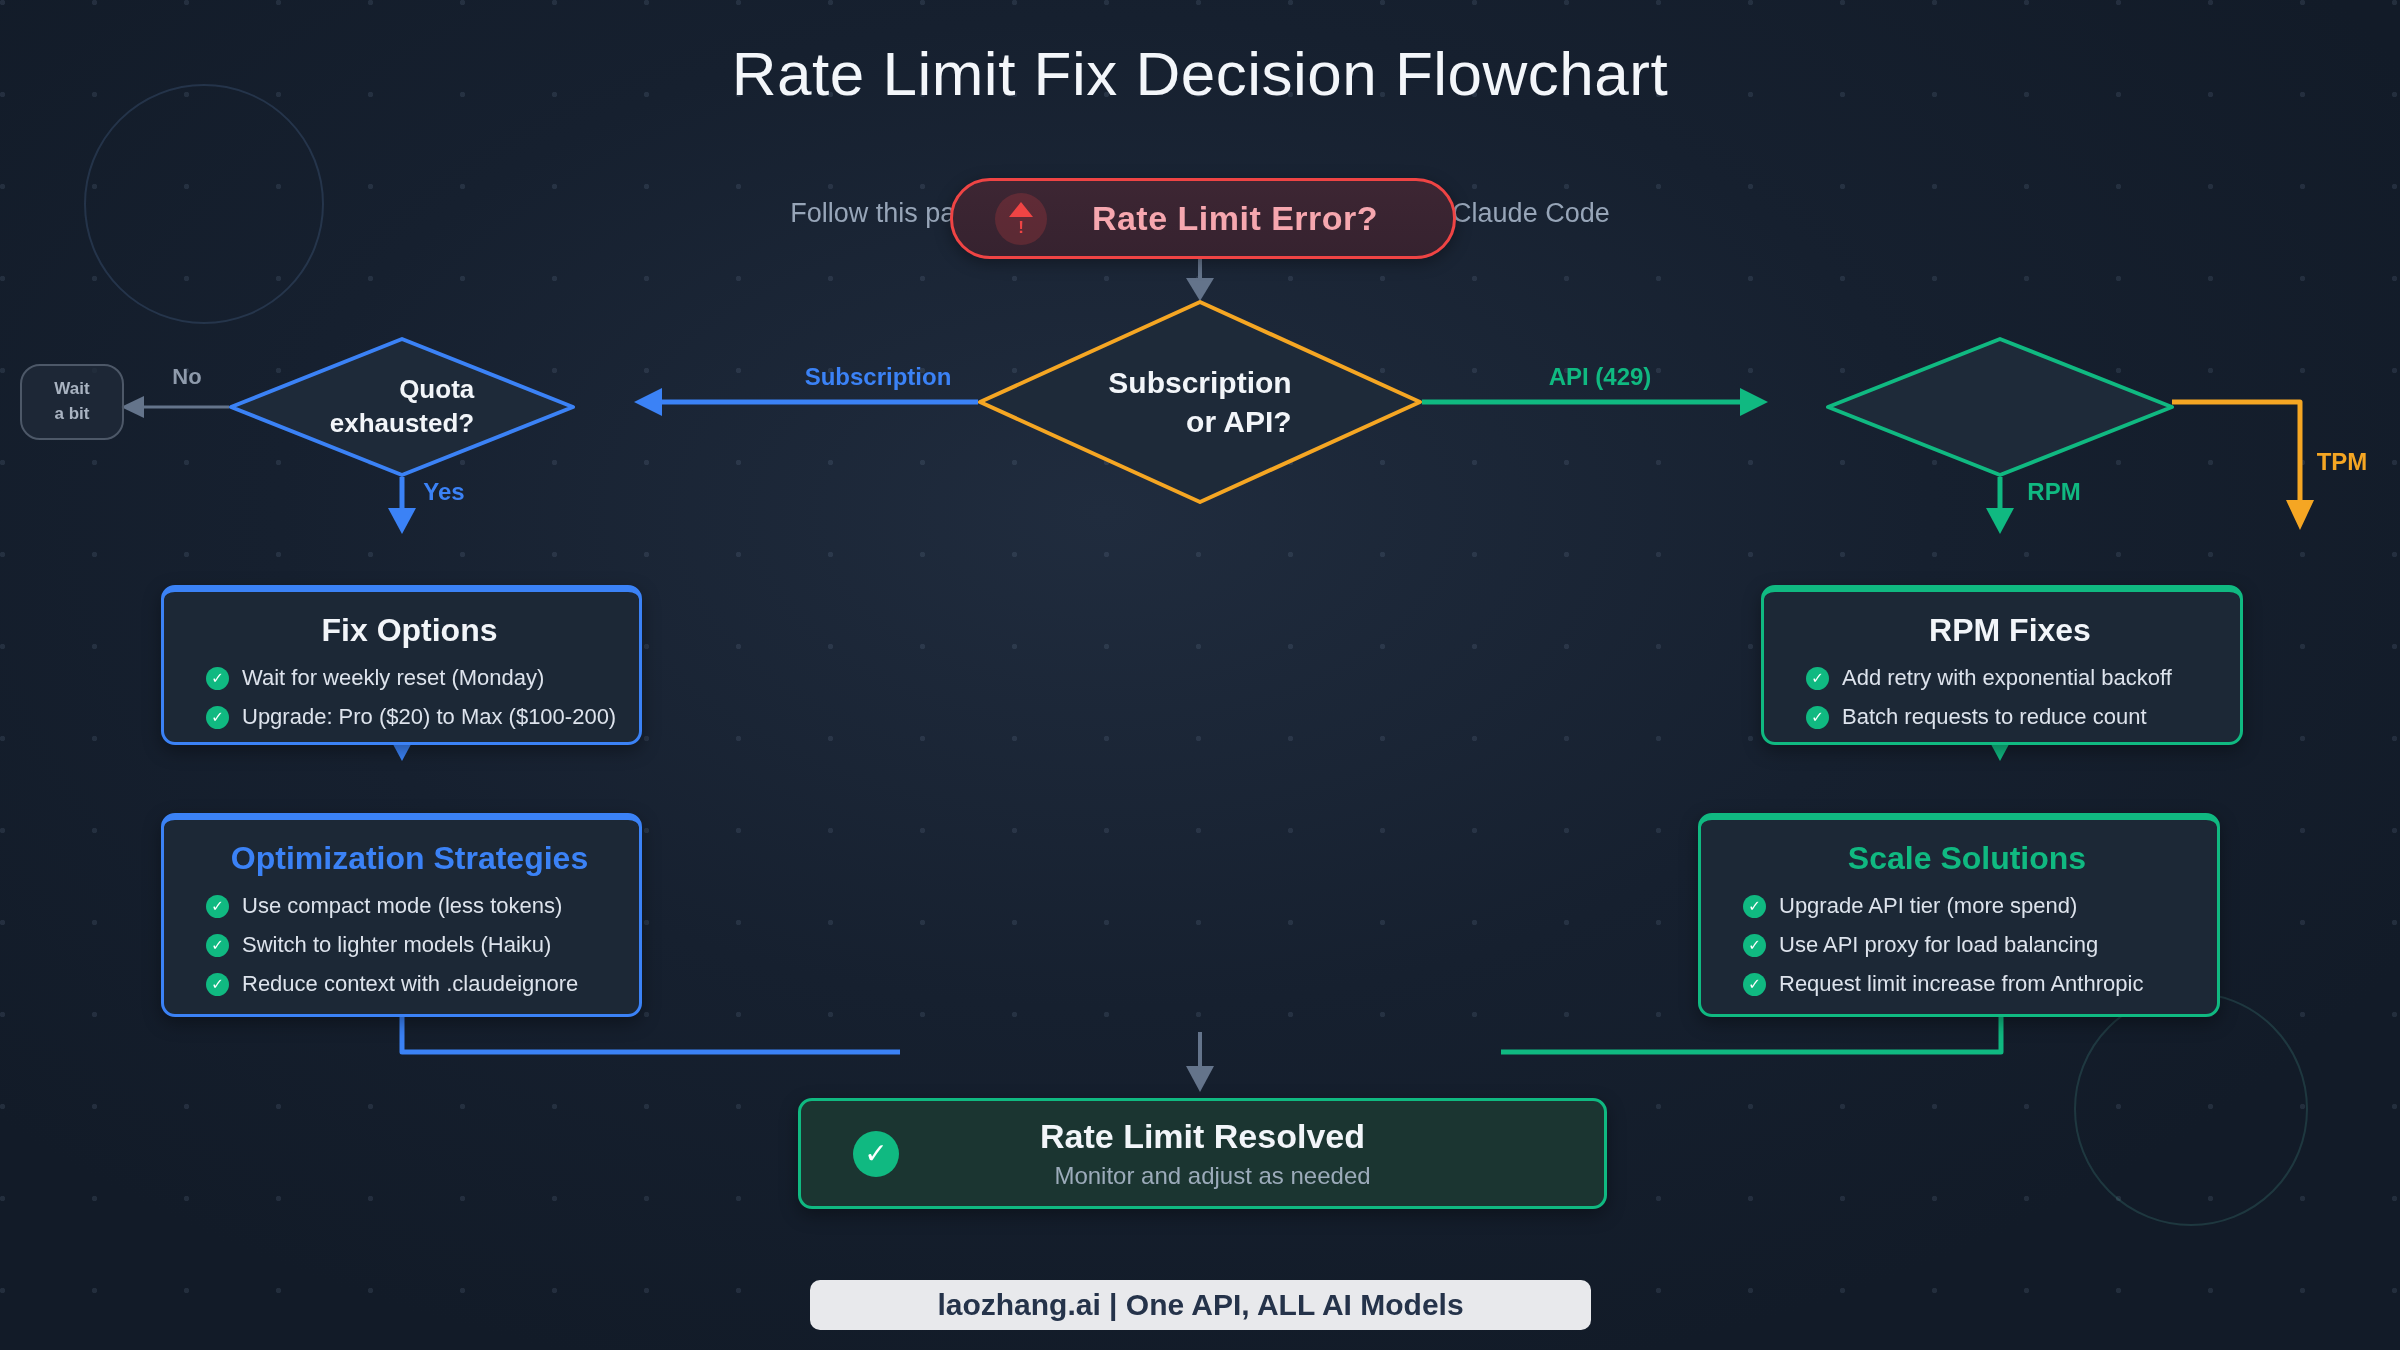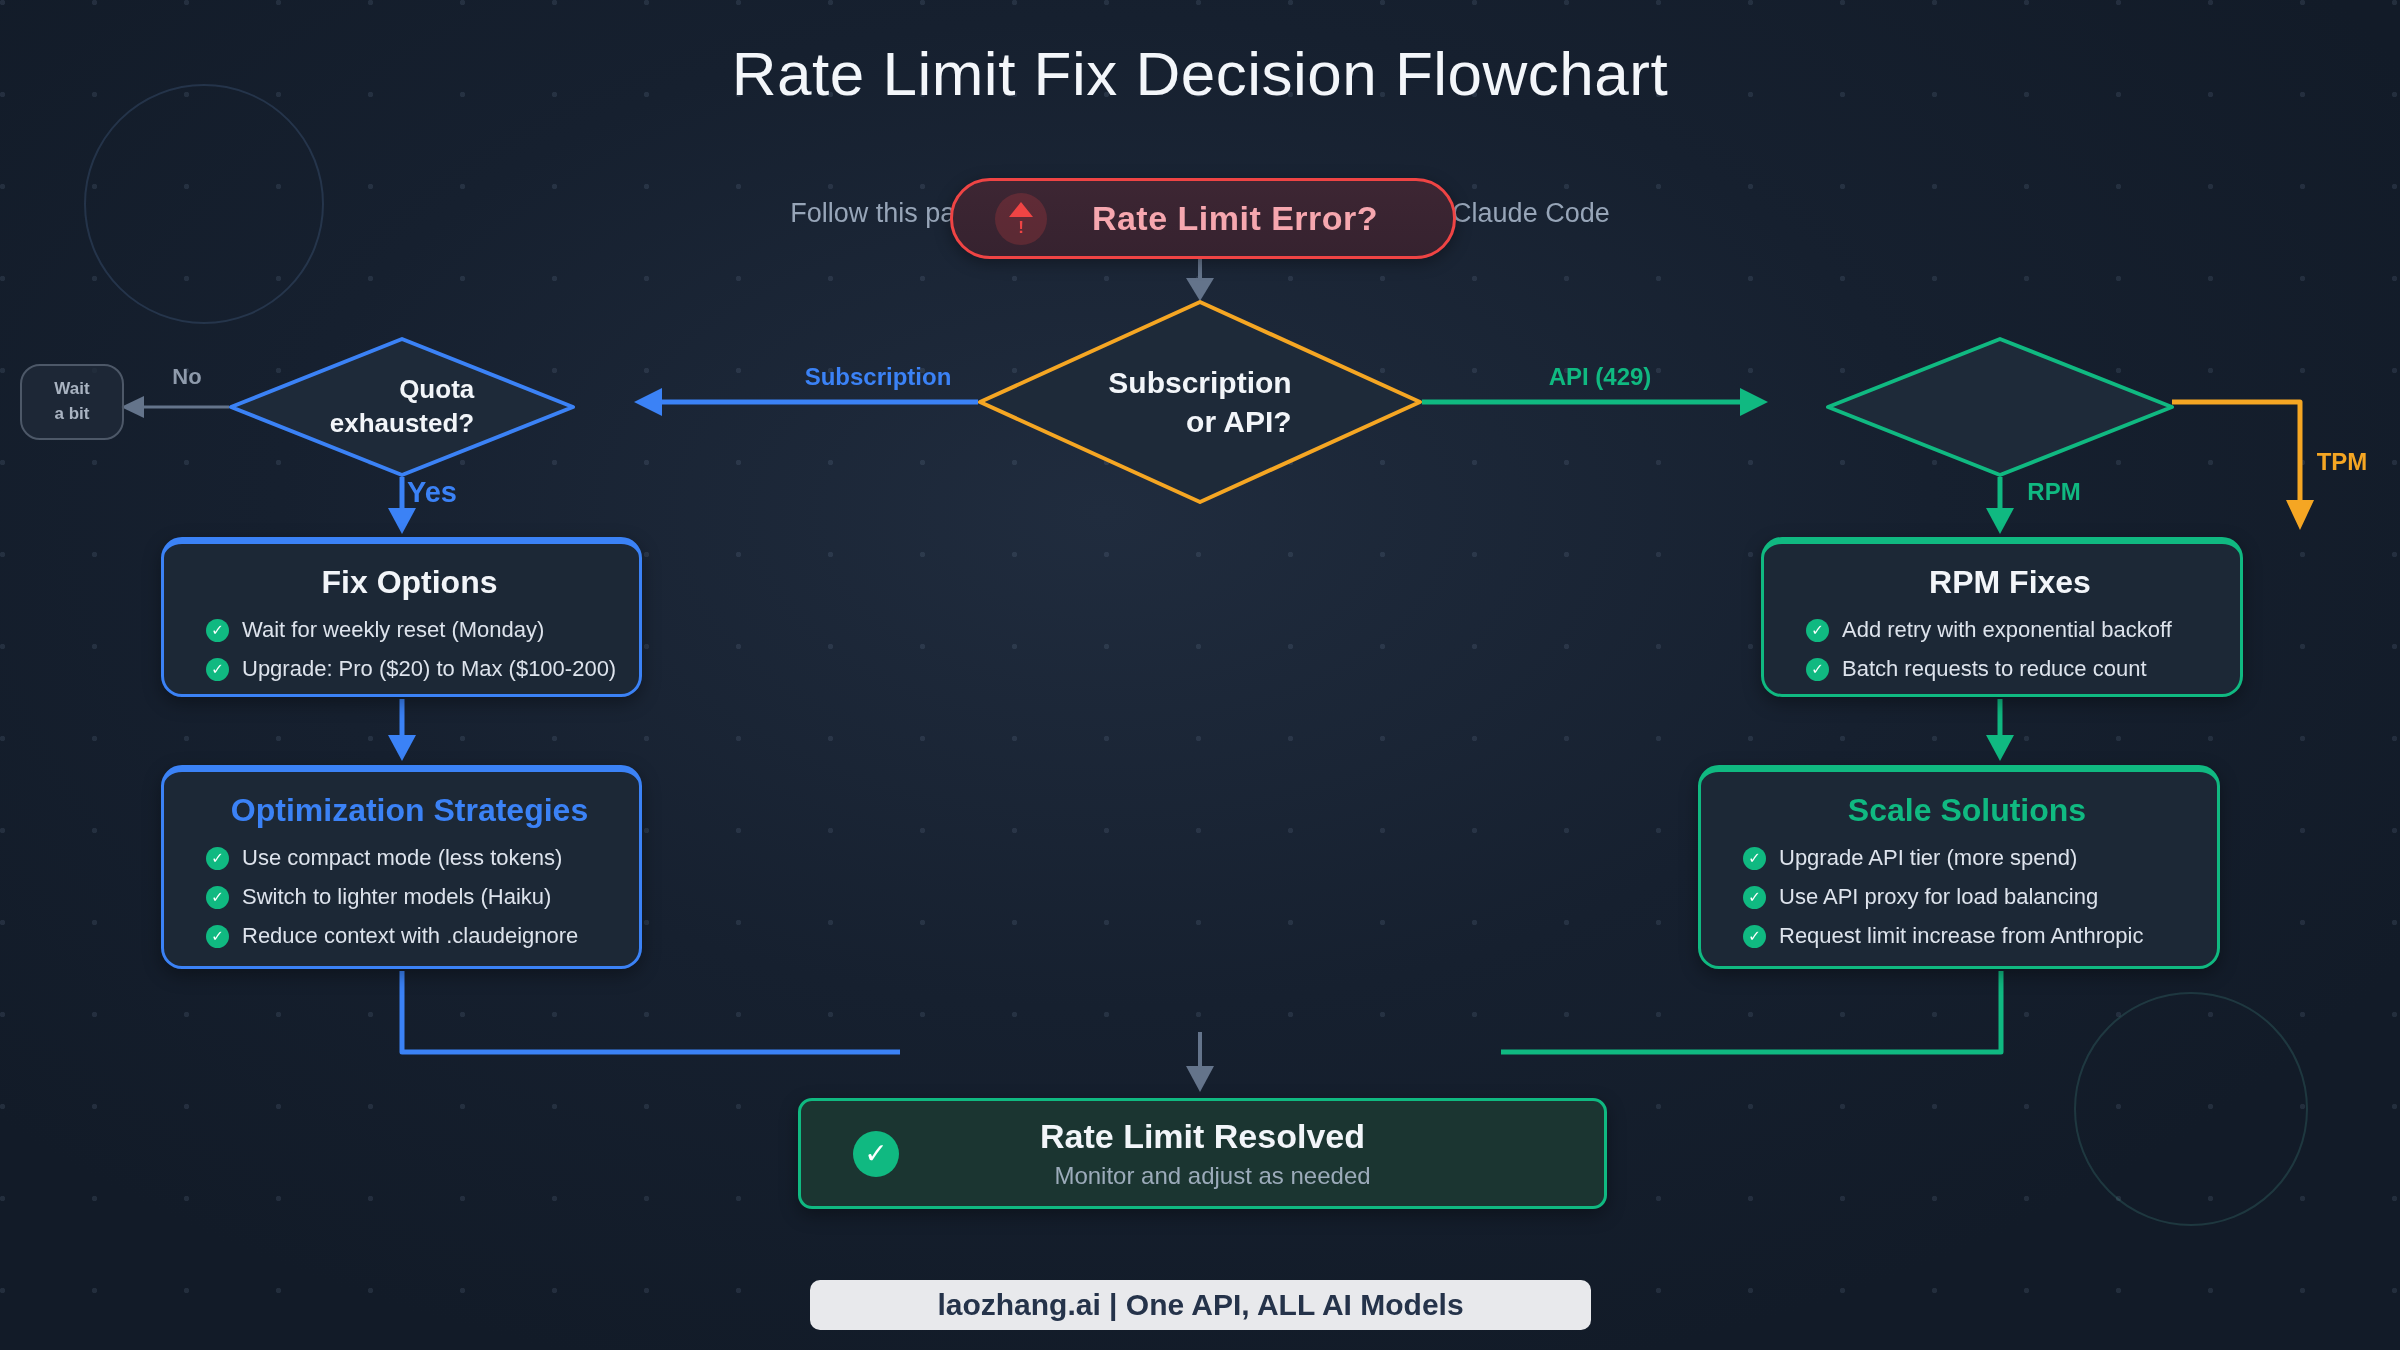--- a/index.html
+++ b/index.html
@@ -42,33 +42,33 @@
     text-align:right;font-weight:700;color:#f2f5f9;white-space:pre-line;line-height:1.3;}
   #main-diamond-label{left:1000px;top:352px;width:400px;height:100px;font-size:30px;}
   #quota-diamond-label{left:272px;top:367px;width:260px;height:80px;font-size:26px;}
   #rpmtpm-diamond-label{left:1870px;top:367px;width:260px;height:80px;font-size:26px;}
 
   
   .edge-label{position:absolute;transform:translate(-50%,-50%);font-weight:700;white-space:nowrap;}
   #lbl-subscription{left:878px;top:377px;font-size:24px;color:#3b82f6;}
   #lbl-api{left:1600px;top:377px;font-size:24px;color:#10b981;}
   #lbl-no{left:187px;top:377px;font-size:22px;color:#8e9aab;}
-  #lbl-yes{left:432px;top:492px;font-size:29px;color:#3b82f6;}
+  #lbl-yes{left:444px;top:492px;font-size:24px;color:#3b82f6;}
   #lbl-rpm{left:2054px;top:492px;font-size:24px;color:#10b981;}
   #lbl-tpm{left:2342px;top:462px;font-size:24px;color:#f5a623;}
 
   
   .wait-box{position:absolute;left:20px;top:364px;width:100px;height:72px;
     border:2px solid #4d5868;border-radius:20px;background:rgba(32,43,58,0.75);
     display:flex;align-items:center;justify-content:center;text-align:center;
     font-size:17px;font-weight:600;color:#a9b3c1;white-space:pre-line;line-height:1.45;}
 
   
-  .opt-box{position:absolute;border-radius:21px;background:#1c2836;
-    box-shadow:0 6px 18px rgba(0,0,0,0.35);padding:14px 10px 0 26px;box-sizing:border-box;}
+  .opt-box{position:absolute;border-radius:14px;background:#1c2836;
+    box-shadow:0 6px 18px rgba(0,0,0,0.35);padding:14px 10px 0 26px;box-sizing:border-box;margin-top:48px;}
   .opt-box.blue{border:3px solid #3b82f6;border-top-width:7px;}
   .opt-box.green{border:3px solid #10b981;border-top-width:7px;}
   .opt-title{text-align:center;font-size:32px;font-weight:700;color:#f2f5f9;margin:6px 0 16px 0;}
   .opt-title.blue-text{color:#3b82f6;}
   .opt-title.green-text{color:#10b981;}
   .opt-item{display:flex;align-items:center;gap:13px;margin:0 0 13px 16px;
     font-size:22px;color:#dde3ec;}
   .check-badge{flex:0 0 auto;width:23px;height:23px;border-radius:50%;background:#10b981;
     color:#ffffff;font-size:15px;font-weight:700;display:flex;align-items:center;justify-content:center;}
   #box-fix{left:161px;top:537px;width:481px;height:160px;}

